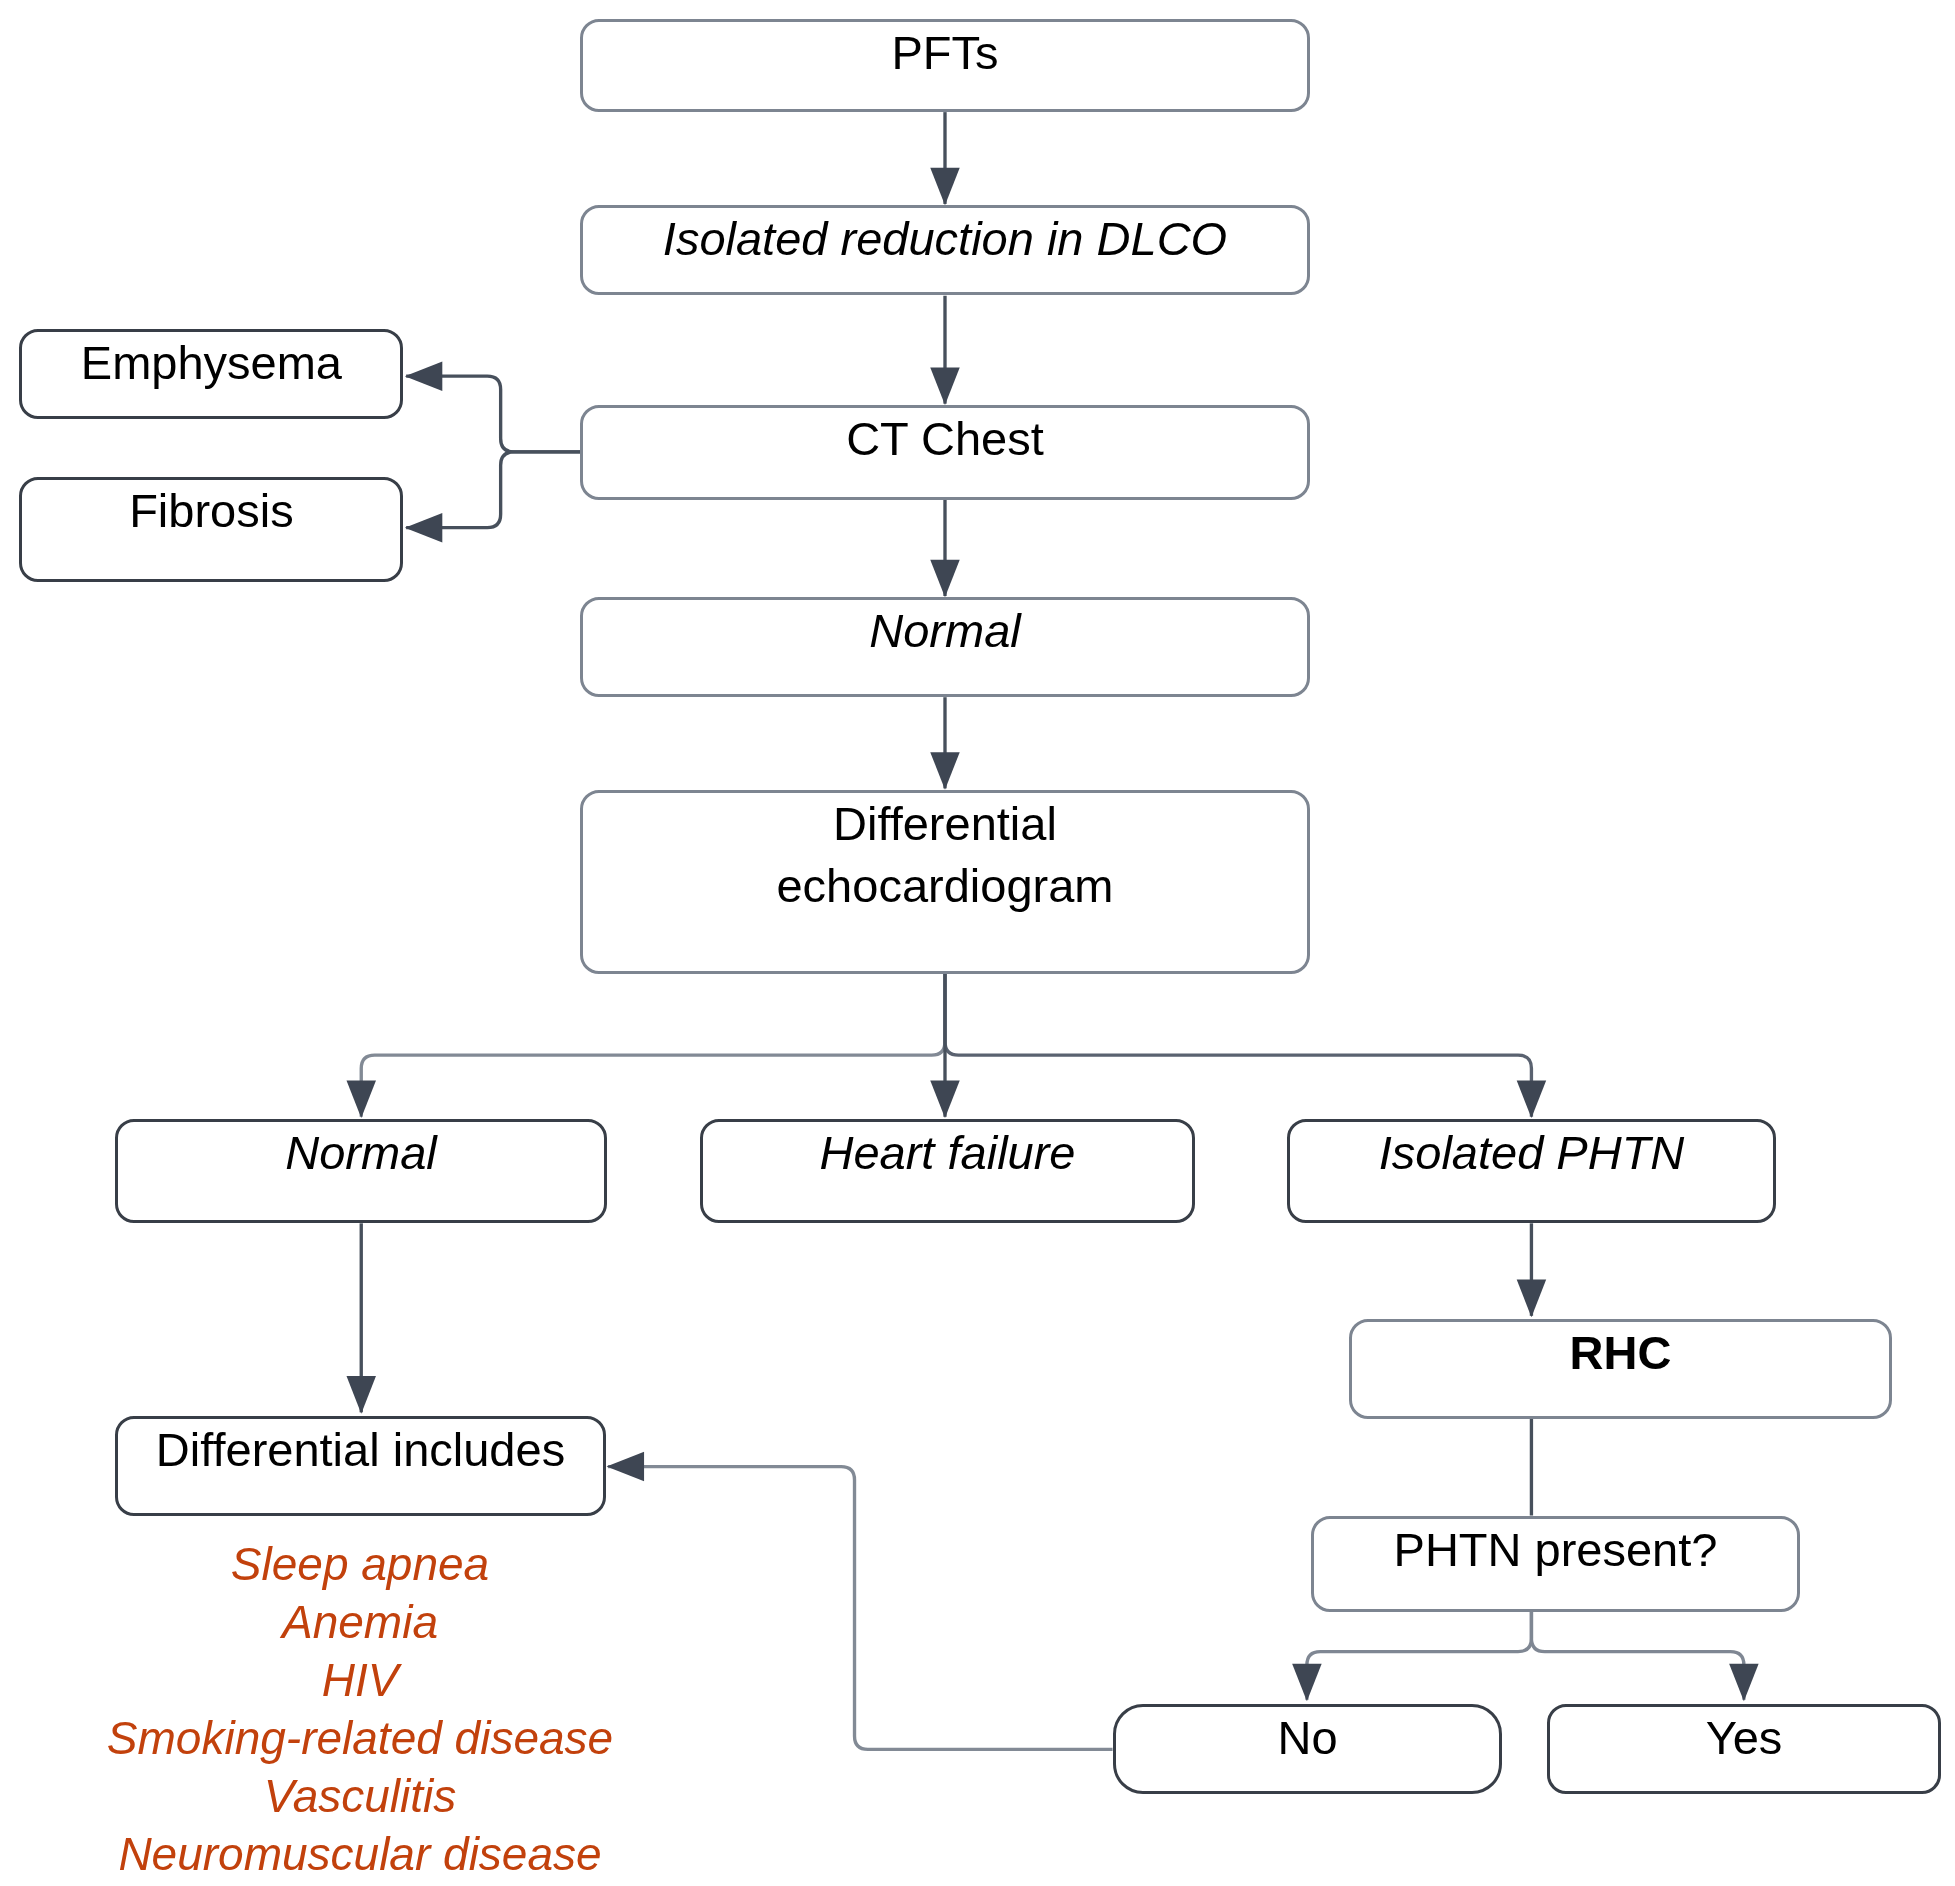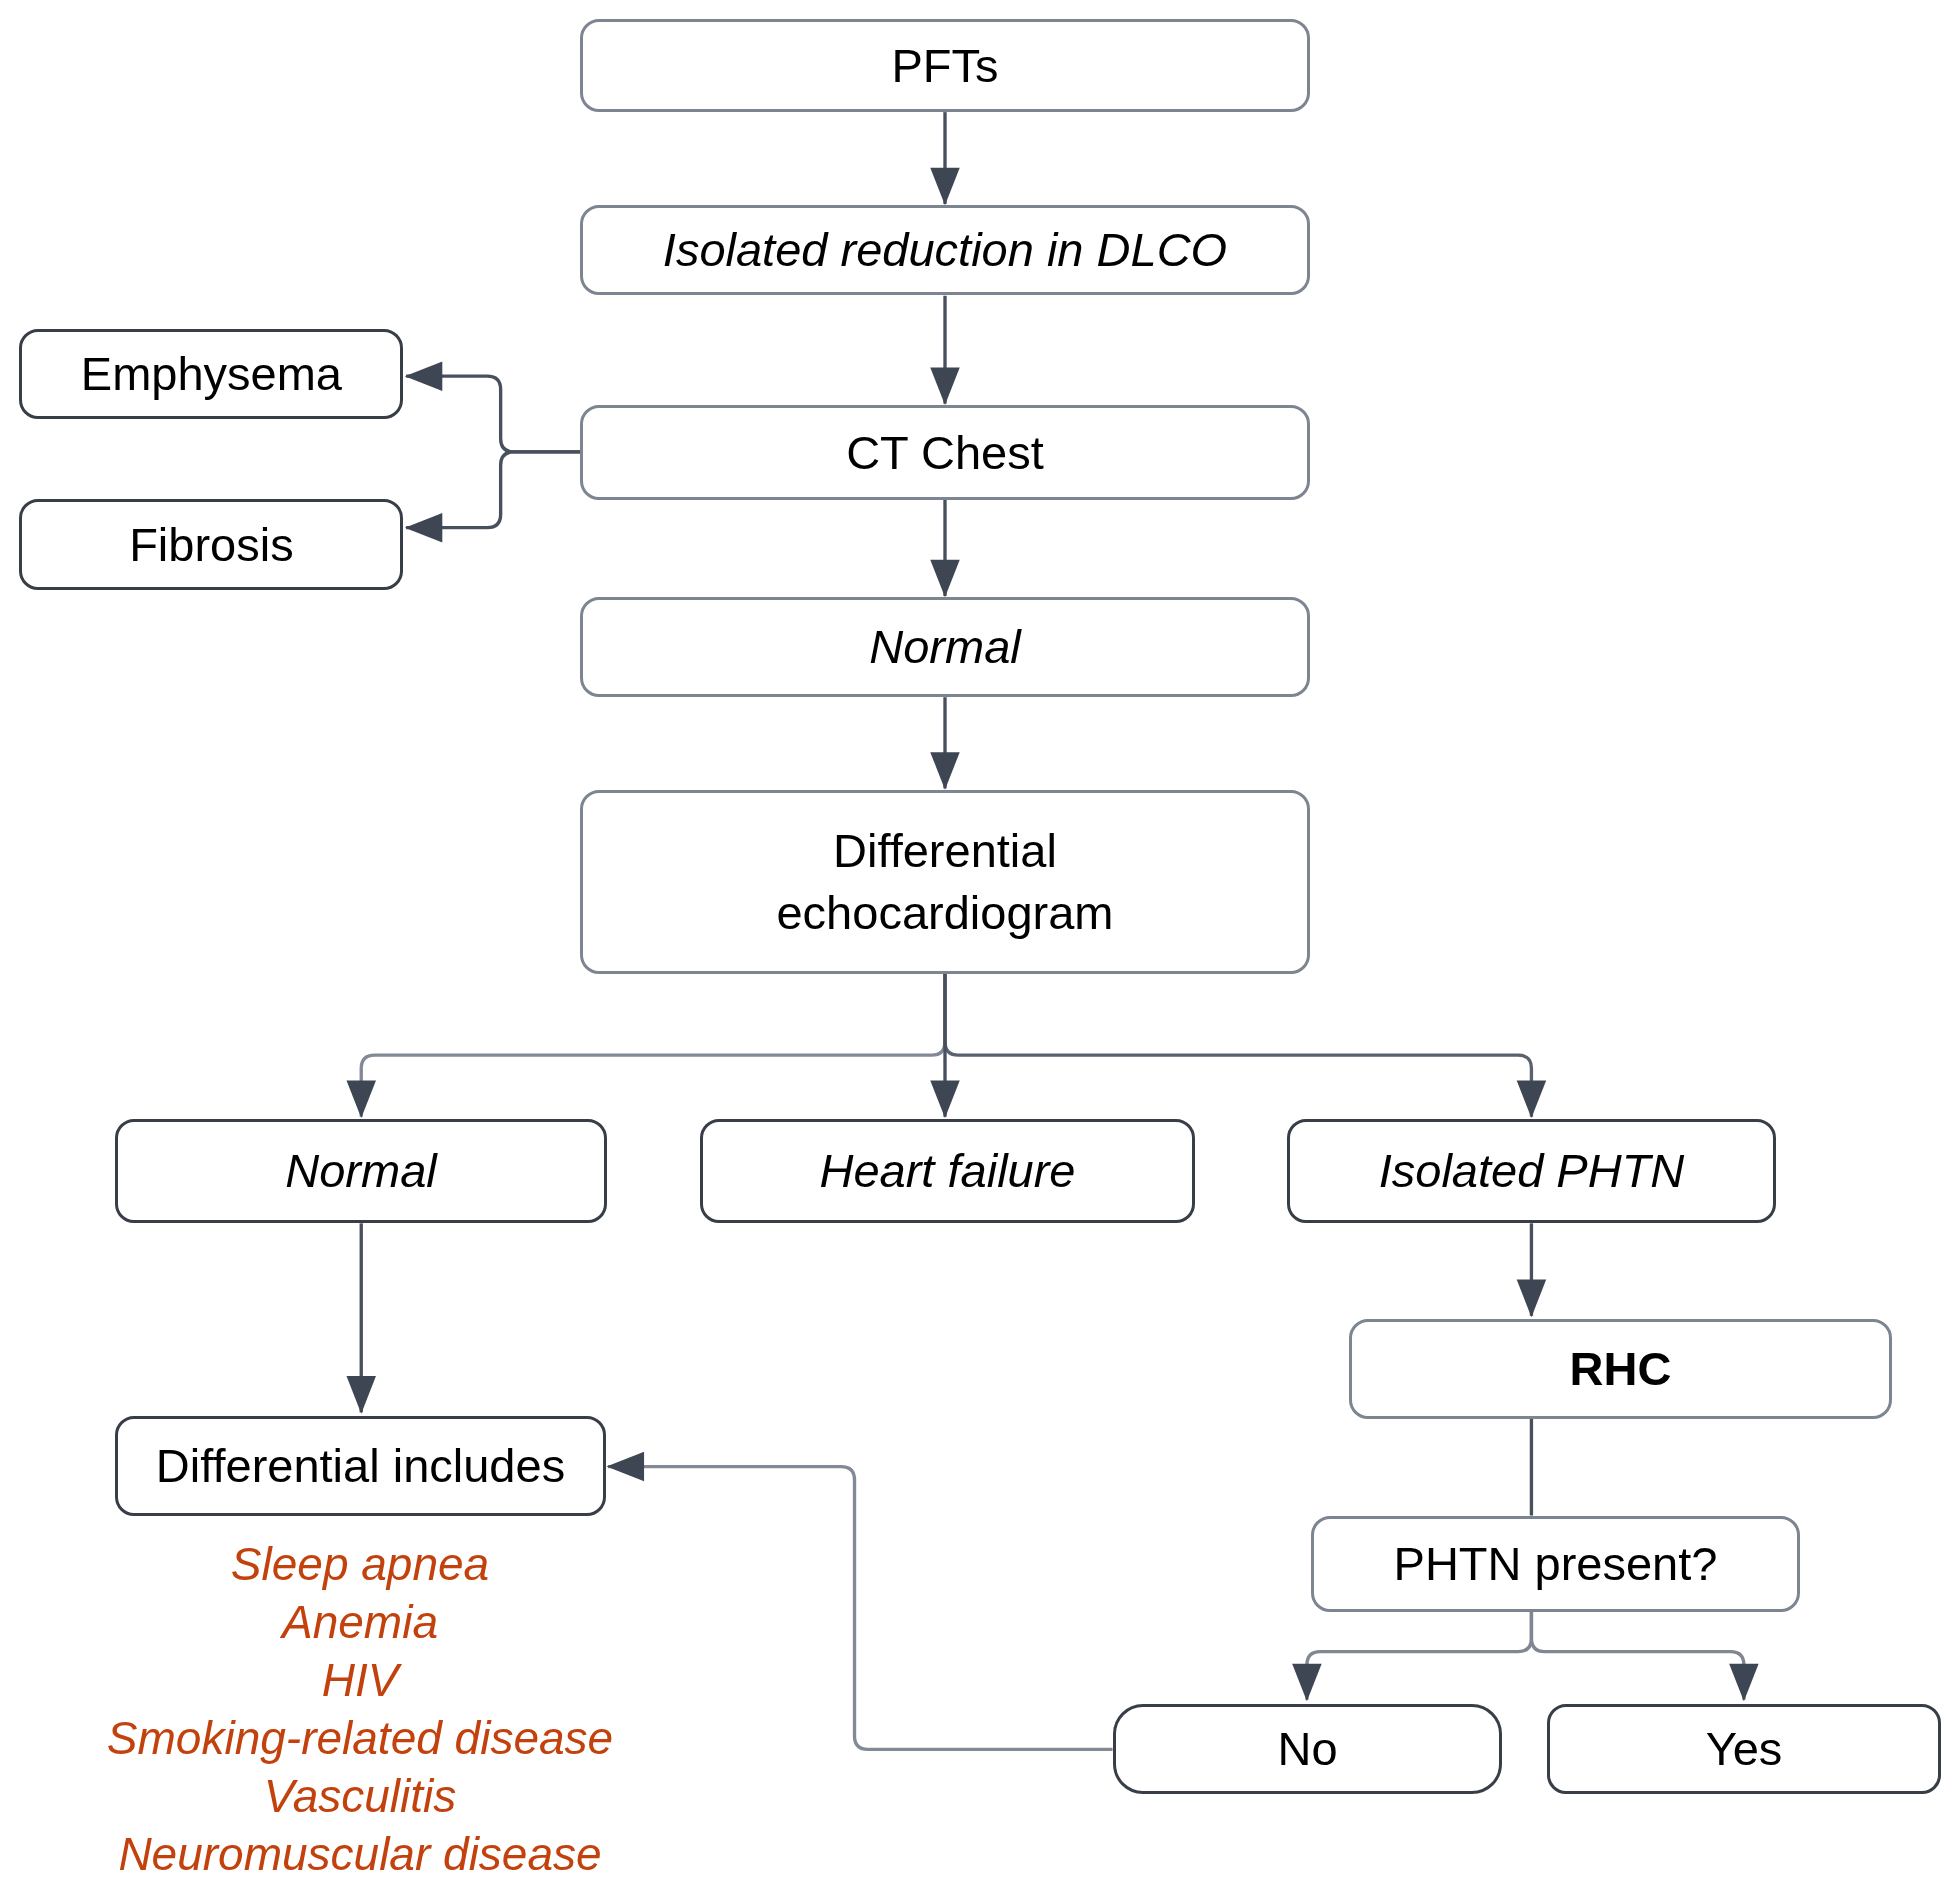--- a/index.html
+++ b/index.html
@@ -16,21 +16,21 @@
     left: 0; top: 0;
     width: 1955px;
     height: 1887px;
   }
   .node {
     position: absolute;
     background: #ffffff;
     box-sizing: border-box;
     border-radius: 19px;
     display: flex;
-    align-items: center;
+    align-items: flex-start;
     justify-content: center;
     text-align: center;
     font-size: 47px;
     color: #000000;
   }
   .node.gray { border: 3.4px solid #7d8591; }
   .node.dark { border: 3.4px solid #383e47; }
   .node .lbl { white-space: pre-line; line-height: 62px; }
   .italic .lbl { font-style: italic; }
   .diff-list {
@@ -88,21 +88,21 @@
   </div>
 
   <div class="node dark" style="left:19.4px; top:329px; width:384px; height:90px;">
     <span class="lbl">Emphysema</span>
   </div>
 
   <div class="node gray" style="left:580px; top:405px; width:730px; height:95px;">
     <span class="lbl">CT Chest</span>
   </div>
 
-  <div class="node dark" style="left:19.4px; top:477px; width:384px; height:91px;margin-top:22px;">
+  <div class="node dark" style="left:19.4px; top:477px; width:384px; height:105px;">
     <span class="lbl">Fibrosis</span>
   </div>
 
   <div class="node gray italic" style="left:580px; top:597px; width:730px; height:100px;">
     <span class="lbl">Normal</span>
   </div>
 
   <div class="node gray" style="left:580px; top:790px; width:730px; height:184px;">
     <span class="lbl">Differential
 echocardiogram</span>

